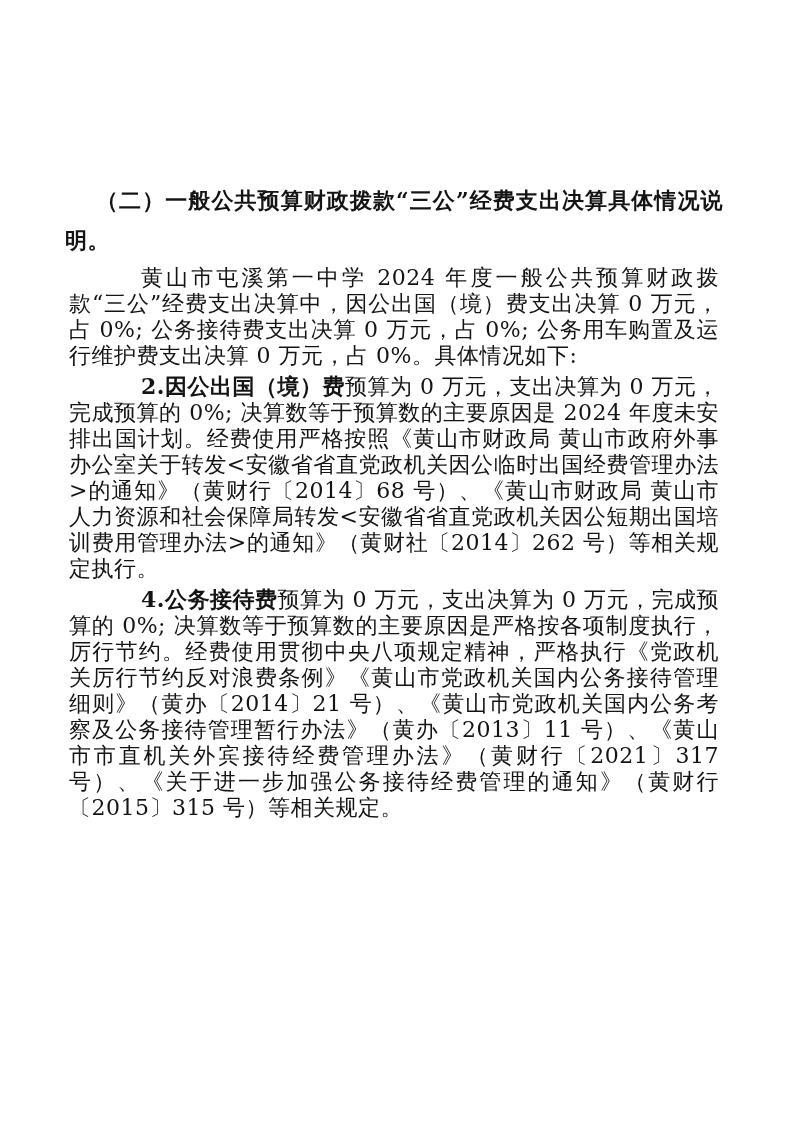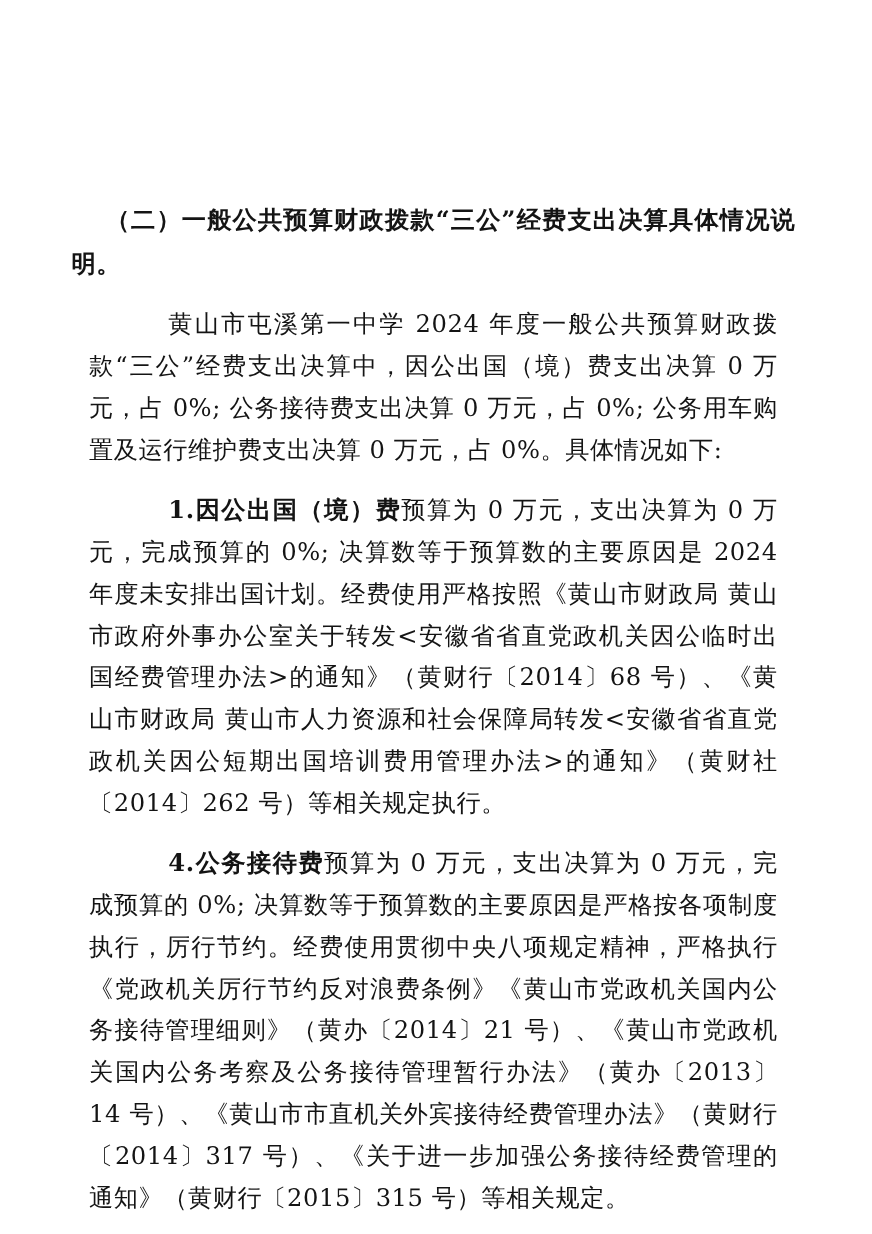--- a/index.html
+++ b/index.html
@@ -25,36 +25,36 @@
     text-align: justify;
     letter-spacing: 0.5px;
   }
   .heading {
     margin: 0 0 3px 0;
     font-weight: bold;
     line-height: 40px;
     text-indent: 31px;
   }
   .para {
-    margin: 16px;
-    line-height: 38px;
+    margin: 4px;
+    line-height: 26px;
     text-indent: 72px;
   }
   .lead {
     font-weight: bold;
   }
 </style>
 </head>
 <body>
 
 <div class="page">
   <div class="content">
 
     <p class="heading">（二）一般公共预算财政拨款“三公”经费支出决算具体情况说明。</p>
 
     <p class="para"><span class="lead"></span><span>黄山市屯溪第一中学 2024 年度一般公共预算财政拨款“三公”经费支出决算中，因公出国（境）费支出决算 0 万元，占 0%; 公务接待费支出决算 0 万元，占 0%; 公务用车购置及运行维护费支出决算 0 万元，占 0%。具体情况如下:</span></p>
 
-    <p class="para"><span class="lead">1.因公出国（境）费</span><span>预算为 0 万元，支出决算为 0 万元，完成预算的 0%; 决算数等于预算数的主要原因是 2024 年度未安排出国计划。经费使用严格按照《黄山市财政局 黄山市政府外事办公室关于转发&lt;安徽省省直党政机关因公临时出国经费管理办法&gt;的通知》（黄财行〔2014〕68 号）、《黄山市财政局 黄山市人力资源和社会保障局转发&lt;安徽省省直党政机关因公短期出国培训费用管理办法&gt;的通知》（黄财社〔2014〕262 号）等相关规定执行。</span></p>
+    <p class="para"><span class="lead">2.因公出国（境）费</span><span>预算为 0 万元，支出决算为 0 万元，完成预算的 0%; 决算数等于预算数的主要原因是 2024 年度未安排出国计划。经费使用严格按照《黄山市财政局 黄山市政府外事办公室关于转发&lt;安徽省省直党政机关因公临时出国经费管理办法&gt;的通知》（黄财行〔2014〕68 号）、《黄山市财政局 黄山市人力资源和社会保障局转发&lt;安徽省省直党政机关因公短期出国培训费用管理办法&gt;的通知》（黄财社〔2014〕262 号）等相关规定执行。</span></p>
 
-    <p class="para"><span class="lead">4.公务接待费</span><span>预算为 0 万元，支出决算为 0 万元，完成预算的 0%; 决算数等于预算数的主要原因是严格按各项制度执行，厉行节约。经费使用贯彻中央八项规定精神，严格执行《党政机关厉行节约反对浪费条例》《黄山市党政机关国内公务接待管理细则》（黄办〔2014〕21 号）、《黄山市党政机关国内公务考察及公务接待管理暂行办法》（黄办〔2013〕14 号）、《黄山市市直机关外宾接待经费管理办法》（黄财行〔2014〕317 号）、《关于进一步加强公务接待经费管理的通知》（黄财行〔2015〕315 号）等相关规定。</span></p>
+    <p class="para"><span class="lead">4.公务接待费</span><span>预算为 0 万元，支出决算为 0 万元，完成预算的 0%; 决算数等于预算数的主要原因是严格按各项制度执行，厉行节约。经费使用贯彻中央八项规定精神，严格执行《党政机关厉行节约反对浪费条例》《黄山市党政机关国内公务接待管理细则》（黄办〔2014〕21 号）、《黄山市党政机关国内公务考察及公务接待管理暂行办法》（黄办〔2013〕11 号）、《黄山市市直机关外宾接待经费管理办法》（黄财行〔2021〕317 号）、《关于进一步加强公务接待经费管理的通知》（黄财行〔2015〕315 号）等相关规定。</span></p>
 
   </div>
 </div>
 
 </body></html>

